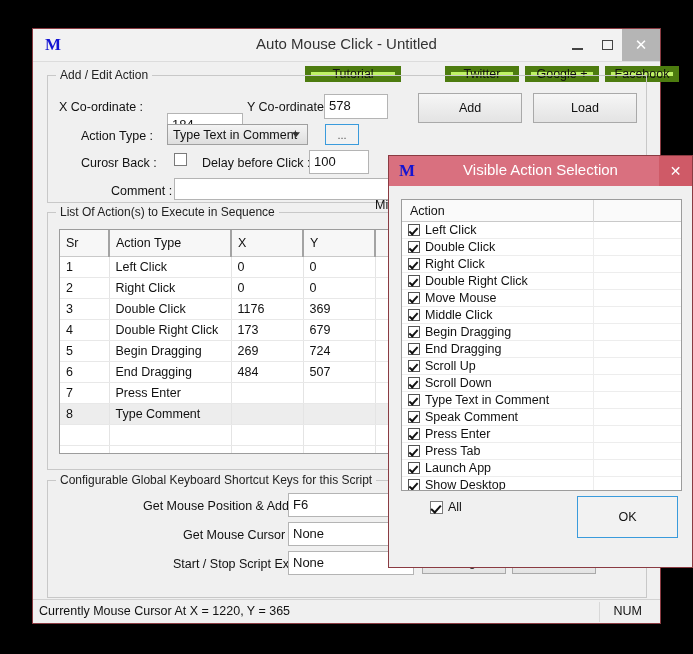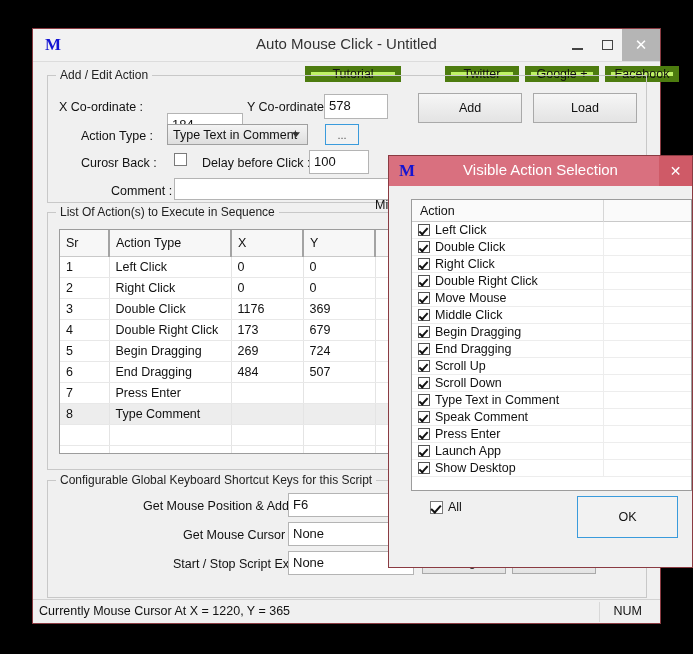--- a/index.html
+++ b/index.html
@@ -96,21 +96,21 @@
     font:bold 17px "Liberation Serif",serif;line-height:20px;text-align:center;
   }
   .modal-bar .mtitle{
     position:absolute;left:0;right:0;top:5px;text-align:center;font-size:15px;color:#fff;
   }
   .modal-bar .mclose{
     position:absolute;right:0;top:0;width:33px;height:30px;background:#cf5a67;color:#fff;
     display:flex;align-items:center;justify-content:center;font-size:14px;
   }
   .mlist{
-    position:absolute;left:22px;top:43px;width:281px;height:292px;
+    position:absolute;left:12px;top:43px;width:281px;height:292px;
     background:#fff;border:1px solid #9c9c9c;box-sizing:border-box;overflow:hidden;
   }
   .mlist .hdr{
     height:22px;border-bottom:1px solid #c9c9c9;background:#fafafa;font-size:12.5px;
     color:#111;display:flex;align-items:center;padding-left:8px;box-sizing:border-box;
   }
   .mlist .hdr .split{position:absolute;left:191px;top:0;width:1px;height:22px;background:#d6d6d6;}
   .mrow{
     height:17px;display:flex;align-items:center;border-bottom:1px solid #ededed;
     font-size:12.5px;color:#111;position:relative;box-sizing:border-box;
@@ -364,20 +364,25 @@
             <span>Speak Comment</span>
             <i class="vsplit"></i>
           </div>
           <div class="mrow">
             <span class="cb"></span>
             <span>Press Enter</span>
             <i class="vsplit"></i>
           </div>
           <div class="mrow">
             <span class="cb"></span>
+            <span>Press Tab</span>
+            <i class="vsplit"></i>
+          </div>
+          <div class="mrow">
+            <span class="cb"></span>
             <span>Launch App</span>
             <i class="vsplit"></i>
           </div>
           <div class="mrow">
             <span class="cb"></span>
             <span>Show Desktop</span>
             <i class="vsplit"></i>
           </div>
         </div>
     </div>

